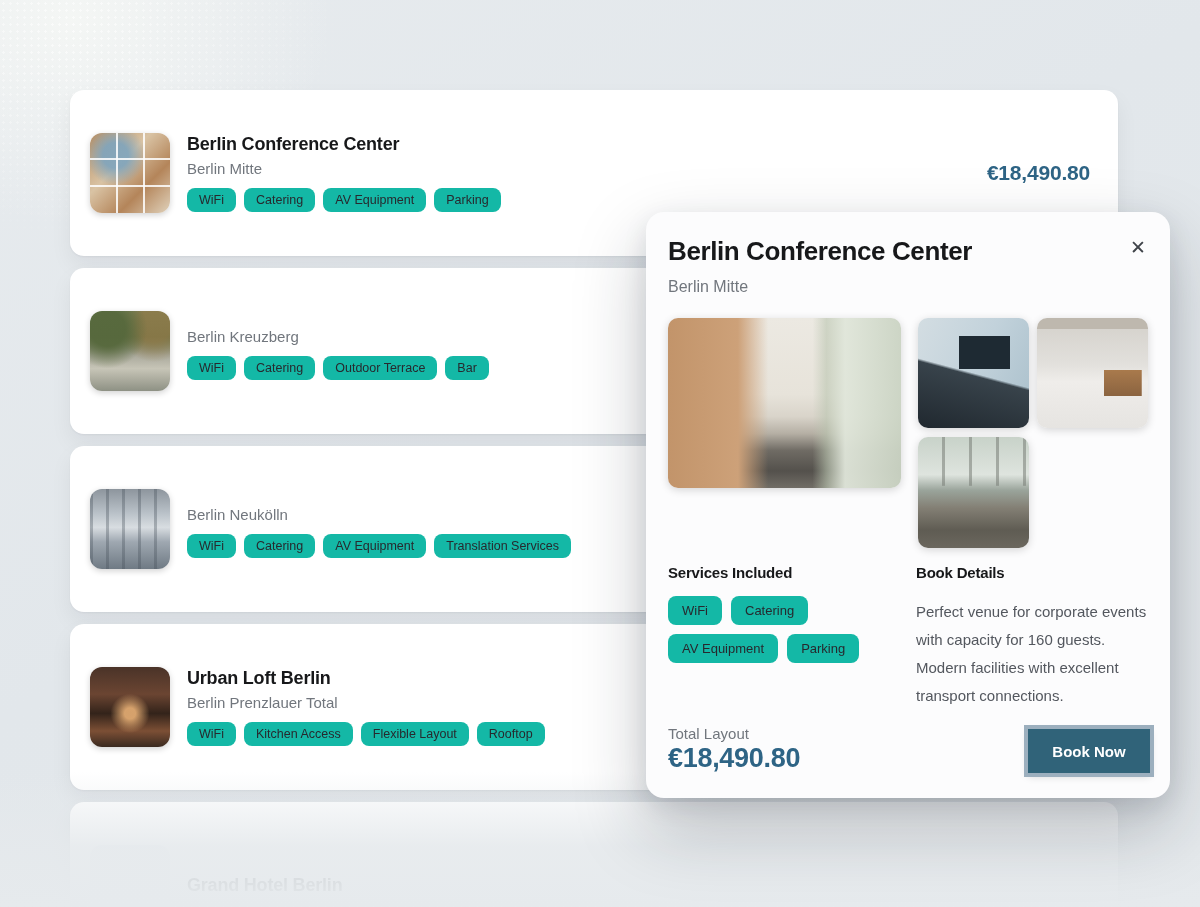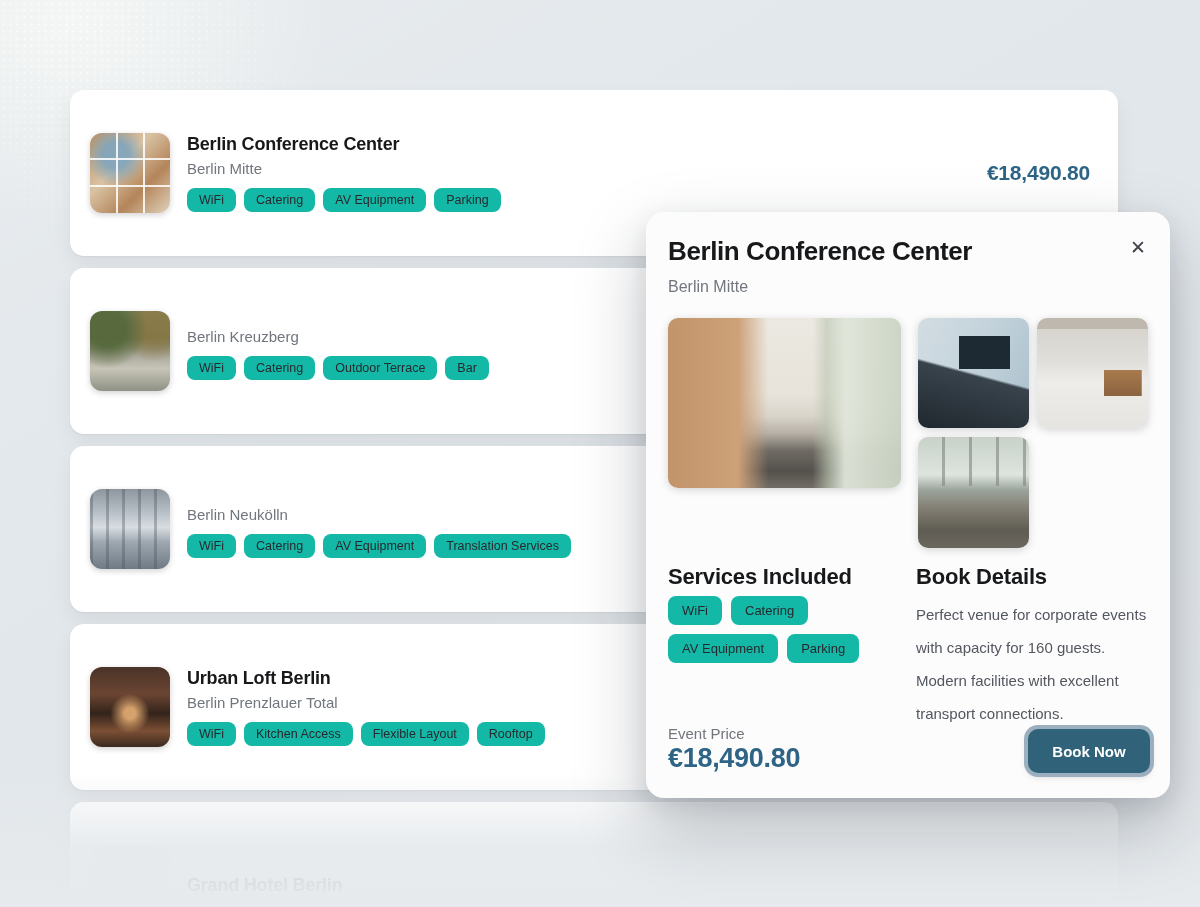--- a/index.html
+++ b/index.html
@@ -76,29 +76,29 @@
     background-image:
       linear-gradient(#a97a4c,#8a6340),
       linear-gradient(180deg,#beb8ae 0 10%, rgba(0,0,0,0) 10%),
       linear-gradient(180deg,#d3d0ca 0%,#e2e0dc 42%,#efedea 58%,#e6e4e1 100%);
     background-size:34% 24%,100% 100%,100% 100%;background-position:92% 62%,0 0,0 0;background-repeat:no-repeat;}
   .p-s3{left:272px;top:225px;width:111px;height:111px;
     background-image:
       repeating-linear-gradient(90deg, rgba(255,255,255,0) 0 24px, rgba(120,125,118,.55) 24px 27px),
       linear-gradient(180deg,#c8d2c9 0%,#dee4de 34%,#9aa49b 48%,#837f74 64%,#5f5c53 84%,#6b675e 100%);
     background-size:100% 44%,100% 100%;background-repeat:no-repeat;}
-  .sec-head{position:absolute;font-size:22px;font-weight:700;color:#17181a;letter-spacing:-.2px;}
+  .sec-head{position:absolute;font-size:15px;font-weight:700;color:#17181a;letter-spacing:-.2px;}
   .h-serv{left:22px;top:352px;}
   .h-det{left:270px;top:352px;}
   .m-chips{position:absolute;left:22px;top:384px;width:235px;display:flex;flex-wrap:wrap;gap:9px;}
   .m-chips .chip{font-size:13px;padding:7px 14px;}
-  .det-text{position:absolute;left:270px;top:386px;width:233px;font-size:15px;color:#53575e;line-height:33px;}
+  .det-text{position:absolute;left:270px;top:386px;width:233px;font-size:15px;color:#53575e;line-height:28px;}
   .tp-label{position:absolute;left:22px;top:513px;font-size:15px;color:#71767d;}
   .tp-value{position:absolute;left:22px;top:531px;font-size:27px;font-weight:700;color:#2e6485;letter-spacing:-.3px;}
-  .book-btn{position:absolute;left:382px;top:517px;width:122px;height:44px;border:none;border-radius:10px;
+  .book-btn{position:absolute;left:382px;top:517px;width:122px;height:44px;border:none;border-radius:0;
     background:#306379;color:#fff;font-size:15px;font-weight:600;font-family:"Liberation Sans",sans-serif;cursor:pointer;
     box-shadow:0 0 0 4px #9cafbe,0 3px 8px rgba(0,0,0,.18);}
 </style>
 </head>
 <body>
 
 <div class="stage">
 
   <div class="card c1">
     <div class="thumb t1"></div>
@@ -182,18 +182,18 @@
     <div class="m-chips">
       <span class="chip">WiFi</span>
       <span class="chip">Catering</span>
       <span class="chip">AV Equipment</span>
       <span class="chip">Parking</span>
     </div>
 
     <div class="sec-head h-det">Book Details</div>
     <div class="det-text">Perfect venue for corporate events with capacity for 160 guests. Modern facilities with excellent transport connections.</div>
 
-    <div class="tp-label">Event Price</div>
+    <div class="tp-label">Total Layout</div>
     <div class="tp-value">€18,490.80</div>
     <button class="book-btn">Book Now</button>
   </div>
 
 </div>
 
 </body></html>

